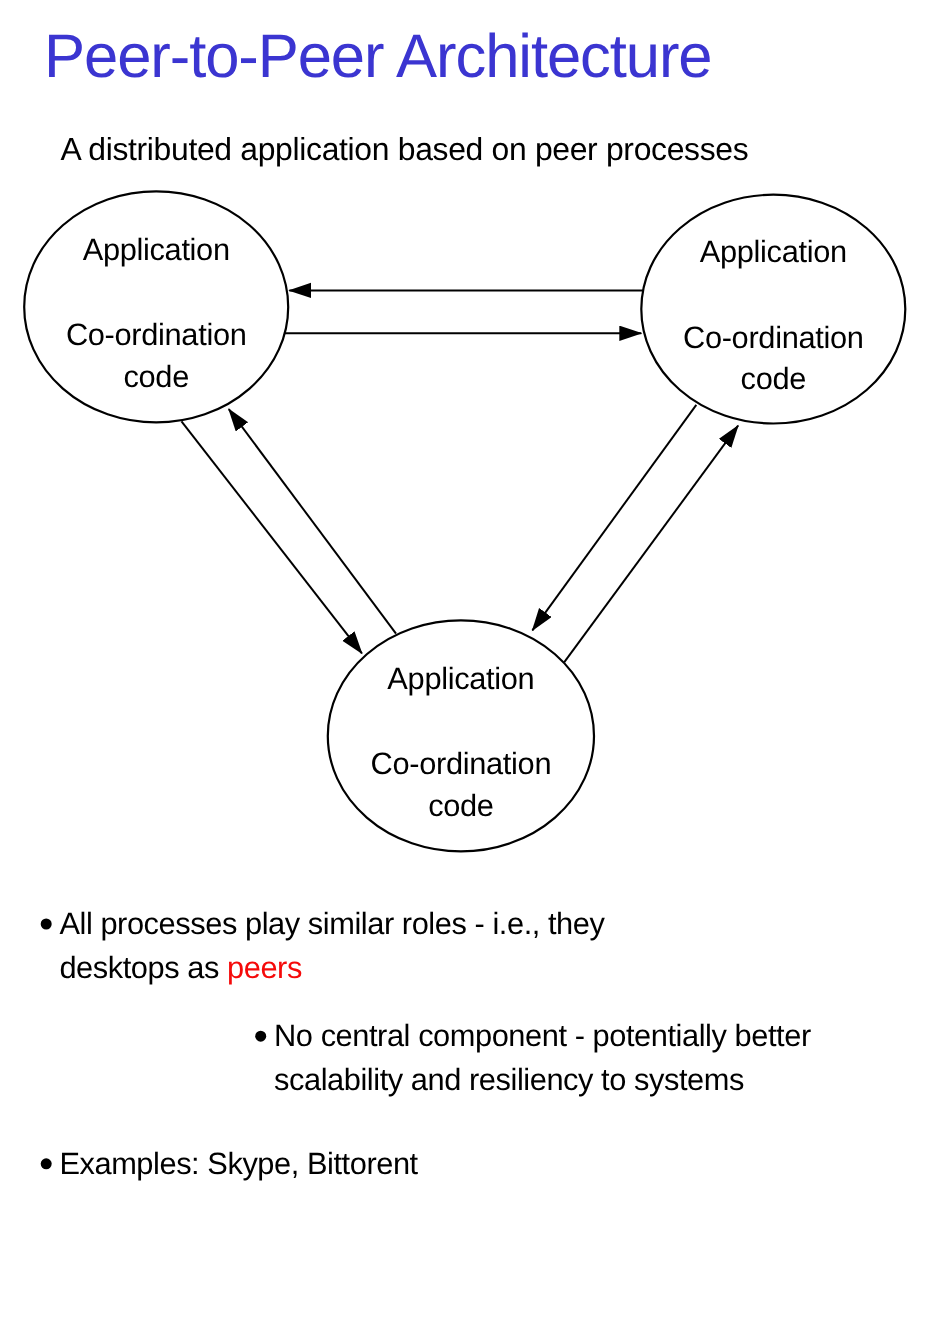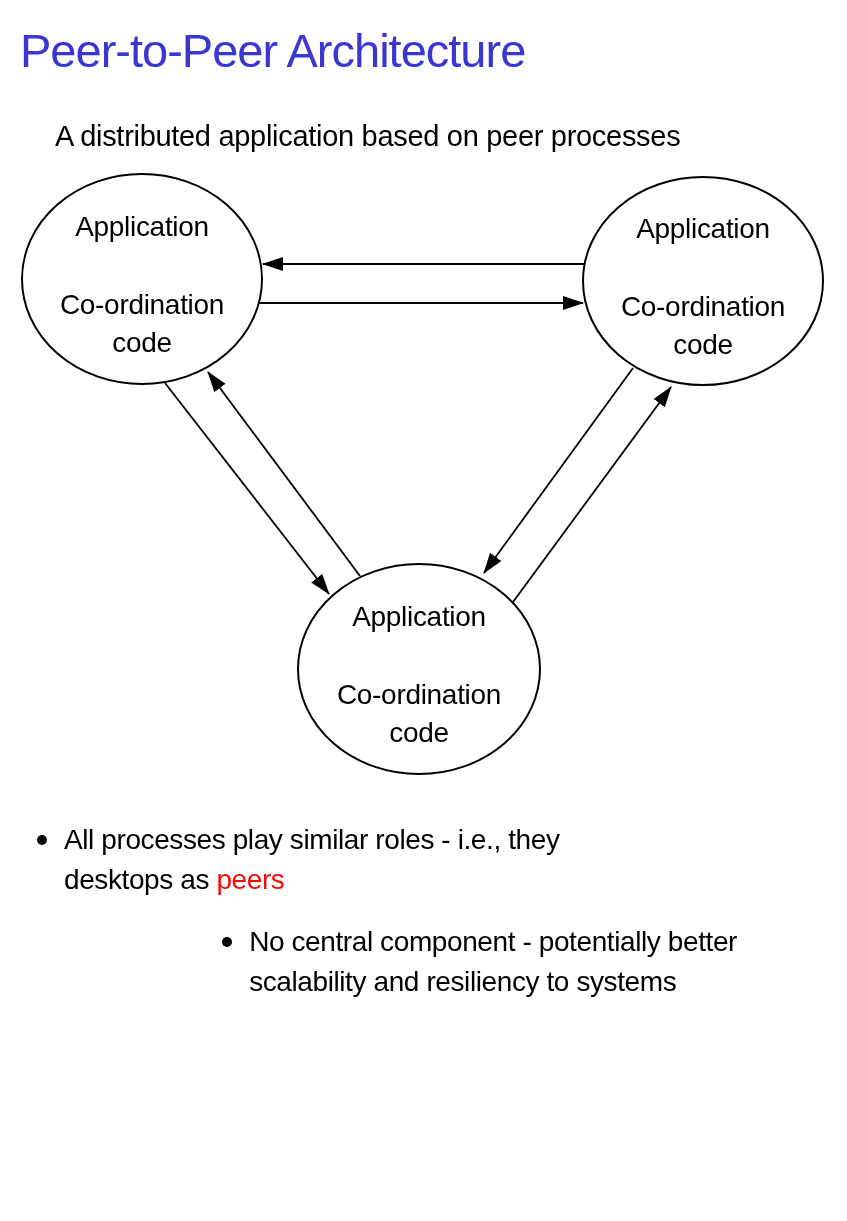--- a/index.html
+++ b/index.html
@@ -12,23 +12,23 @@
   *{box-sizing:border-box;}
   html,body{margin:0;padding:0;background:var(--c-bg);}
   body{font-family:"Liberation Sans", sans-serif;color:var(--c-text);}
   .slide{
     position:relative;
     width:847px;height:1221px;
     background:var(--c-bg);
     overflow:hidden;
   }
   .title{
-    position:absolute;left:20px;top:18px;
+    position:absolute;left:40px;top:18px;
     margin:0;
-    font-size:47px;font-weight:400;line-height:66px;
+    font-size:56px;font-weight:400;line-height:66px;
     letter-spacing:-1px;
     color:var(--c-title);
     white-space:nowrap;
   }
   .subtitle{
     position:absolute;left:38px;top:100px;
     margin:17px;
     font-size:29px;font-weight:400;line-height:38px;
     letter-spacing:-0.3px;
     color:var(--c-text);
@@ -56,21 +56,21 @@
   }
   ul.bullets{
     position:absolute;left:37px;top:820px;
     width:700px;
     margin:0;padding:0;
     list-style:none;
   }
   ul.bullets li{
     display:flex;
     align-items:flex-start;
-    gap:17px;
+    gap:7px;
     font-size:28px;
     line-height:40px;
     letter-spacing:-0.4px;
   }
   ul.bullets li .dot{
     flex:0 0 auto;
     width:10px;height:10px;
     margin-top:15px;
     border-radius:50%;
     background:var(--c-text);
@@ -127,15 +127,21 @@
         <span>desktops as </span><span class="red">peers</span>
       </span>
     </li>
     <li>
       <span class="dot"></span>
       <span class="btext">
         <span>No central component - potentially better</span><br>
         <span>scalability and resiliency to systems</span>
       </span>
     </li>
+    <li>
+      <span class="dot"></span>
+      <span class="btext">
+        <span>Examples: Skype, Bittorent</span>
+      </span>
+    </li>
   </ul>
 
 </div>
 
 </body></html>

